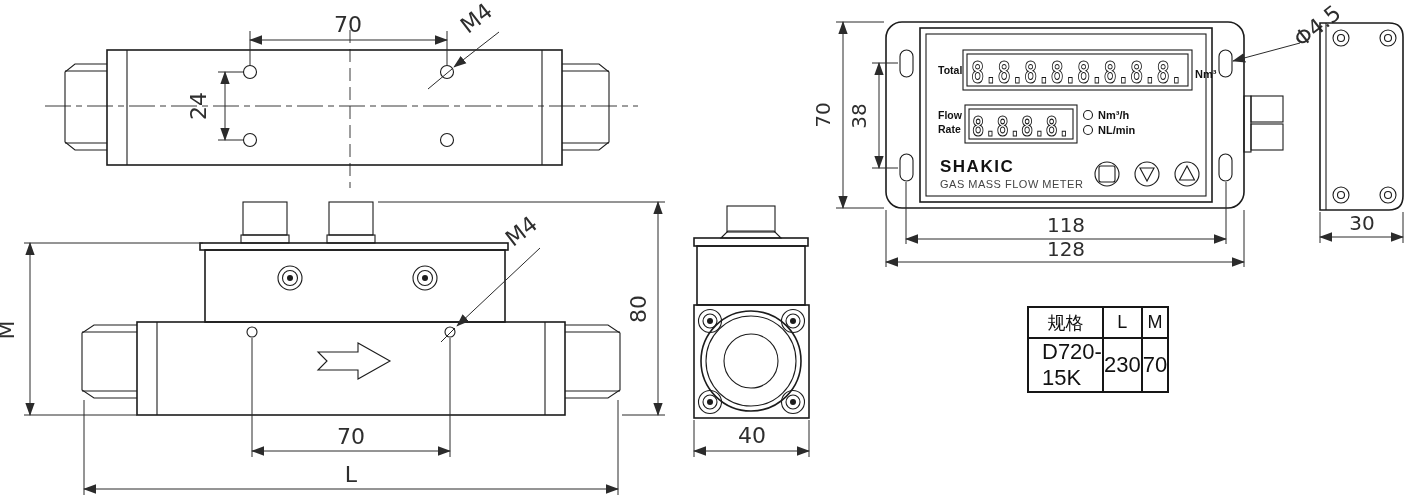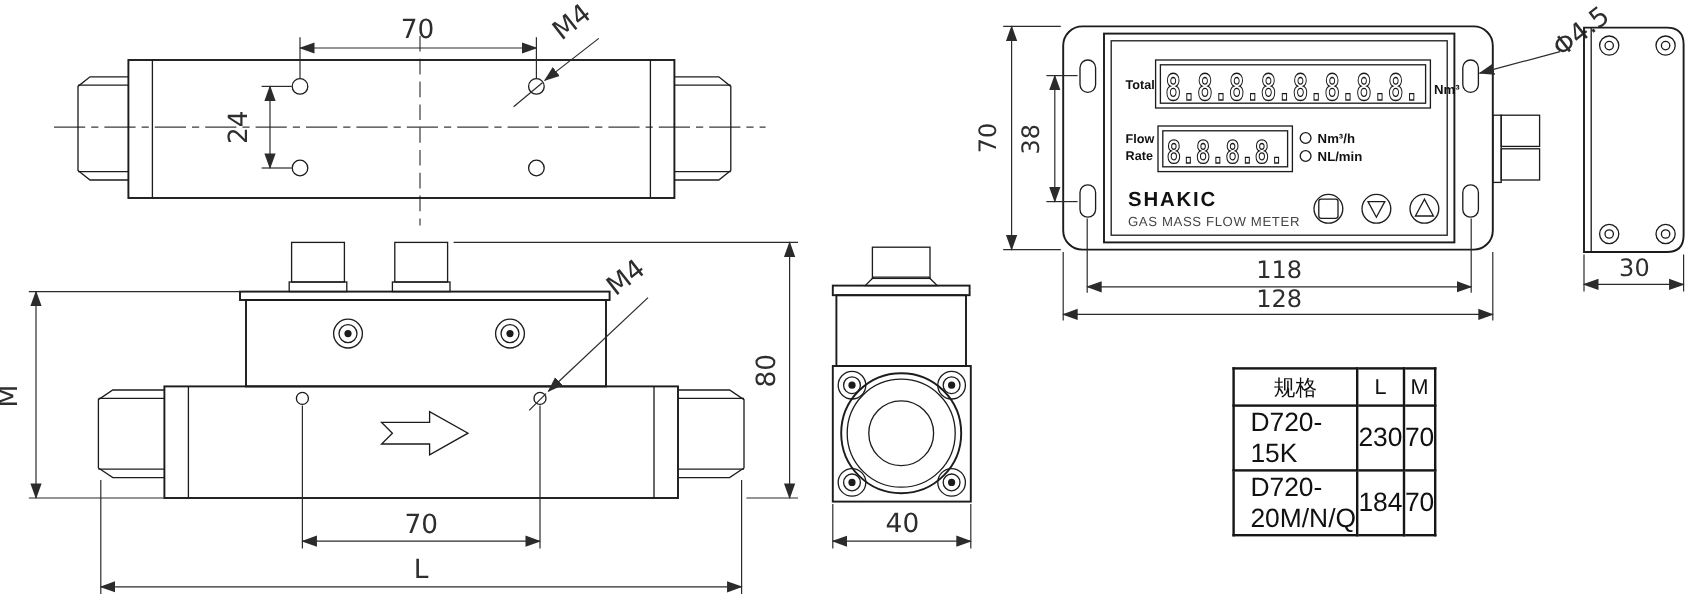--- a/index.html
+++ b/index.html
@@ -318,20 +318,15 @@
         <tr>
     <th>规格</th>
     <th>L</th>
     <th>M</th>
   </tr>
   <tr>
     <td class="model">D720-15K</td>
     <td>230</td>
     <td>70</td>
   </tr>
-  <tr>
-    <td class="model">D720-20M/N/Q</td>
-    <td>184</td>
-    <td>70</td>
-  </tr>
 </tbody>
     </table>
 </div>
 
 </body></html>

